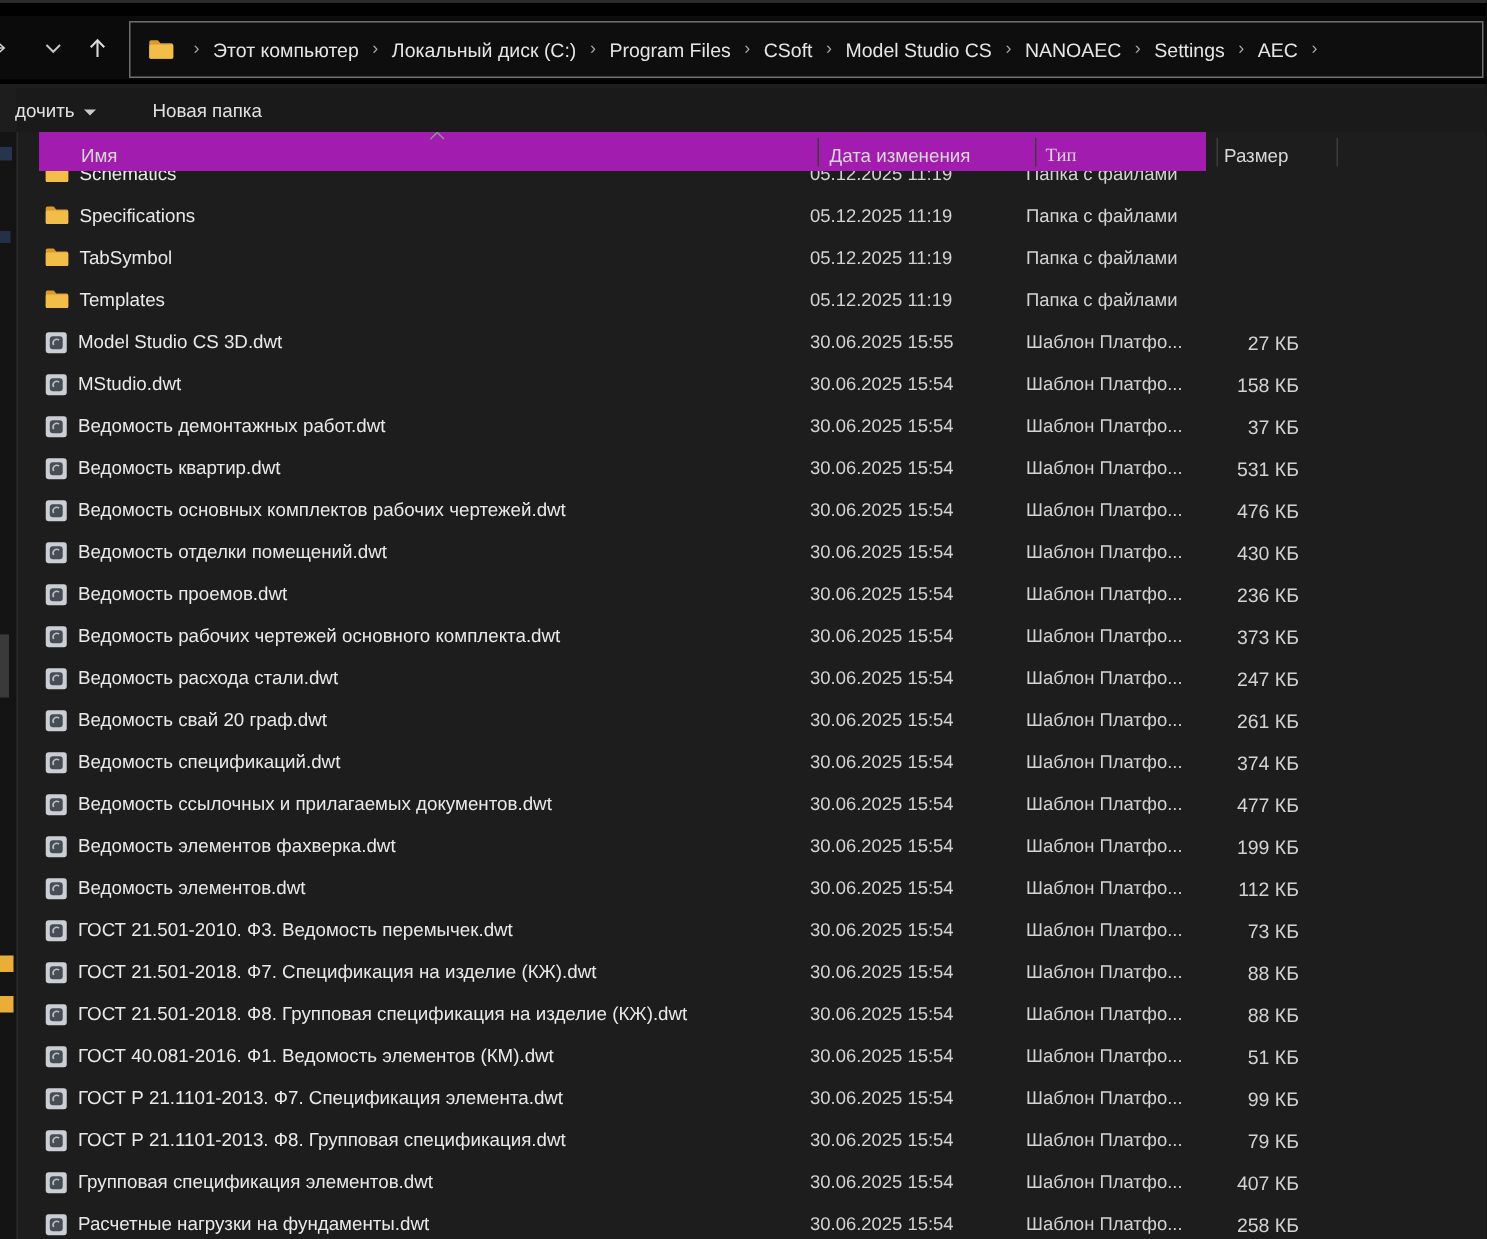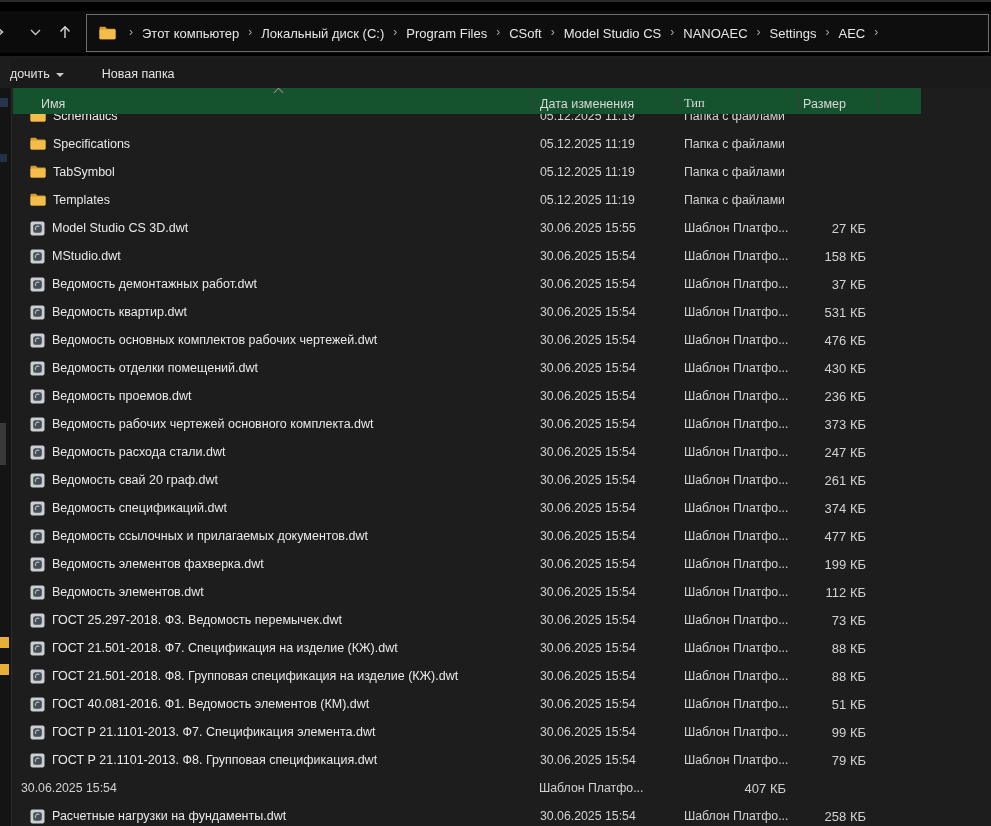--- a/index.html
+++ b/index.html
@@ -48,21 +48,21 @@
   .frag { position:absolute; left:0; }
   .frag-blue1 { top:10px;  width:8px; height:9px;  background:#27344d; }
   .frag-blue2 { top:66px;  width:7px; height:8px;  background:#233049; }
   .frag-scroll{ top:335px; width:6px; height:42px; background:#3a3a3a; }
   .frag-yel1  { top:549px; width:9px; height:11px; background:#e9ae35; }
   .frag-yel2  { top:576px; width:9px; height:11px; background:#e9ae35; }
 
   .list-panel { position:absolute; left:13px; top:0; width:978px; height:738px; background:#1d1d1d; overflow:hidden; }
 
   
-  .hdr { position:absolute; left:0; top:0; width:908px; height:26px; background:#14532d; z-index:2;
+  .hdr { position:absolute; left:13px; top:0; width:778px; height:26px; background:#a21caf; z-index:2;
          display:grid; grid-template-columns:519px 145px 121px 80px 1fr; align-items:end; }
   .hdr-cell { color:#d8d8d8; font-size:12.5px; padding-bottom:3px; cursor:default; white-space:nowrap; }
   .h-name { padding-left:28px; }
   .h-date { padding-left:8px; }
   .h-type { padding-left:7px;font-family:Liberation Serif, serif; }
   .h-size { padding-left:5px; }
   .hdr-sep { position:absolute; top:4px; width:1px; height:19px; background:#3c3c3c; }
   .sep1 { left:519px; } .sep2 { left:664px; } .sep3 { left:785px; } .sep4 { left:865px; }
   .sort-chevron { position:absolute; left:262px; top:1px; width:7px; height:7px;
                   border-left:1.5px solid #8f8f8f; border-top:1.5px solid #8f8f8f;
@@ -461,21 +461,21 @@
           <div class="row">
     <div class="c-name">
 
       <span class="icon icon-file">
         <svg width="15" height="15" viewBox="0 0 15 15">
           <rect x="0.5" y="0.5" width="14" height="14" rx="2" fill="#cbcfd4"></rect>
           <rect x="3.2" y="3.2" width="8.6" height="8.6" rx="2" fill="#474d55"></rect>
           <path d="M9.4 5.6 Q7.5 4.6 6 6 Q4.8 7.3 5.8 9" fill="none" stroke="#b9bec5" stroke-width="1.1"></path>
         </svg>
       </span>
-      <span class="name-text">ГОСТ 25.297-2018. Ф3. Ведомость перемычек.dwt</span>
+      <span class="name-text">ГОСТ 21.501-2010. Ф3. Ведомость перемычек.dwt</span>
     </div>
     <div class="c-date">30.06.2025 15:54</div>
     <div class="c-type">Шаблон Платфо...</div>
     <div class="c-size">73 КБ</div>
     <div></div>
   </div>
           <div class="row">
     <div class="c-name">
 
       <span class="icon icon-file">
@@ -554,20 +554,31 @@
         </svg>
       </span>
       <span class="name-text">ГОСТ Р 21.1101-2013. Ф8. Групповая спецификация.dwt</span>
     </div>
     <div class="c-date">30.06.2025 15:54</div>
     <div class="c-type">Шаблон Платфо...</div>
     <div class="c-size">79 КБ</div>
     <div></div>
   </div>
           <div class="row">
+    <div class="c-name">
+
+      <span class="icon icon-file">
+        <svg width="15" height="15" viewBox="0 0 15 15">
+          <rect x="0.5" y="0.5" width="14" height="14" rx="2" fill="#cbcfd4"></rect>
+          <rect x="3.2" y="3.2" width="8.6" height="8.6" rx="2" fill="#474d55"></rect>
+          <path d="M9.4 5.6 Q7.5 4.6 6 6 Q4.8 7.3 5.8 9" fill="none" stroke="#b9bec5" stroke-width="1.1"></path>
+        </svg>
+      </span>
+      <span class="name-text">Групповая спецификация элементов.dwt</span>
+    </div>
     <div class="c-date">30.06.2025 15:54</div>
     <div class="c-type">Шаблон Платфо...</div>
     <div class="c-size">407 КБ</div>
     <div></div>
   </div>
           <div class="row">
     <div class="c-name">
 
       <span class="icon icon-file">
         <svg width="15" height="15" viewBox="0 0 15 15">

